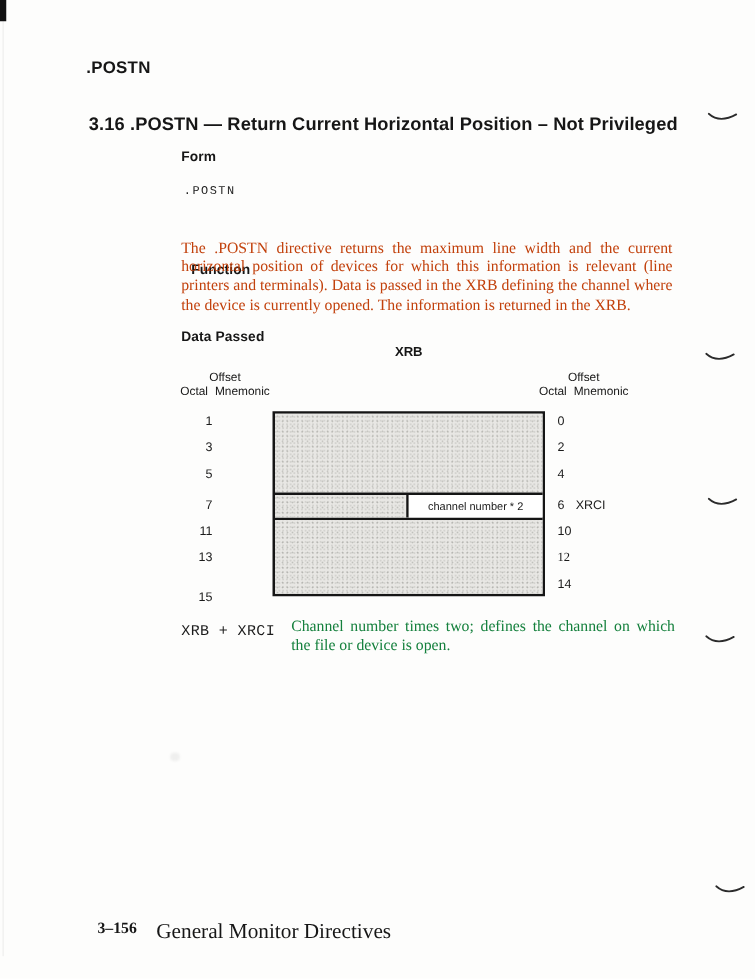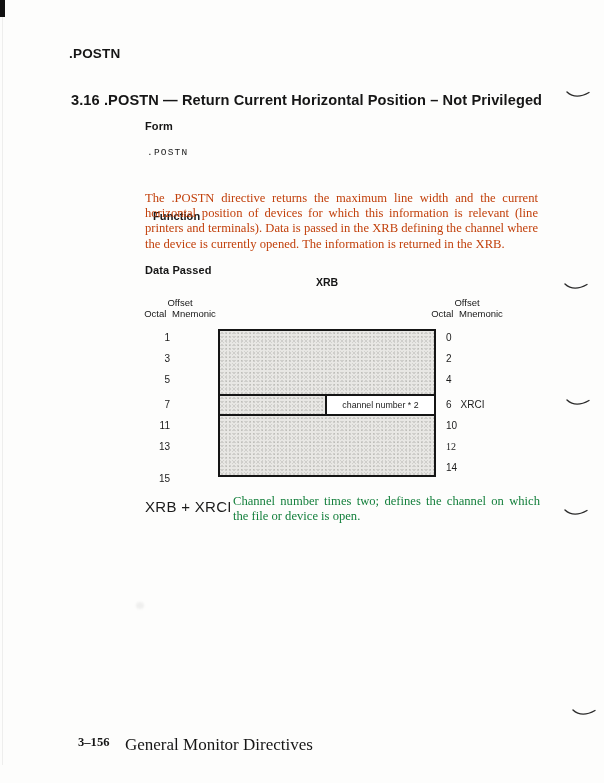--- a/index.html
+++ b/index.html
@@ -48,22 +48,22 @@
   .cell-shaded{width:107px;border-right:2px solid #151515;box-sizing:border-box;}
   .cell-channel{flex:1;background:#fff;display:flex;align-items:center;justify-content:center;
     font-family:"Liberation Sans",sans-serif;font-size:8.8px;color:#1b1b1b;}
   .block-bottom{height:59px;}
   .off-label{position:absolute;font-family:"Liberation Sans",sans-serif;font-size:10px;
     line-height:11px;color:#1b1b1b;}
   .off-left{left:134px;width:36px;text-align:right;}
   .off-right{left:446px;width:70px;text-align:left;}
   .mnemonic{margin-left:9px;}
   
-  .def-term{position:absolute;left:145px;top:498px;font-family:Liberation Sans, sans-serif;
-    font-size:15px;letter-spacing:0.3px;color:#1b1b1b;}
+  .def-term{position:absolute;left:145px;top:498px;font-family:Liberation Mono, monospace;
+    font-size:12px;letter-spacing:0.3px;color:#1b1b1b;}
   .def-text{position:absolute;left:233px;top:494px;width:307px;font-size:12.6px;
     line-height:15.4px;text-align:justify;color:#15803d;}
   
   .footer-num{position:absolute;left:78px;top:735px;font-size:12.6px;font-weight:bold;}
   .footer-title{position:absolute;left:125px;top:735px;font-size:17px;}
 </style>
 </head>
 <body>
 
 <div class="page">

